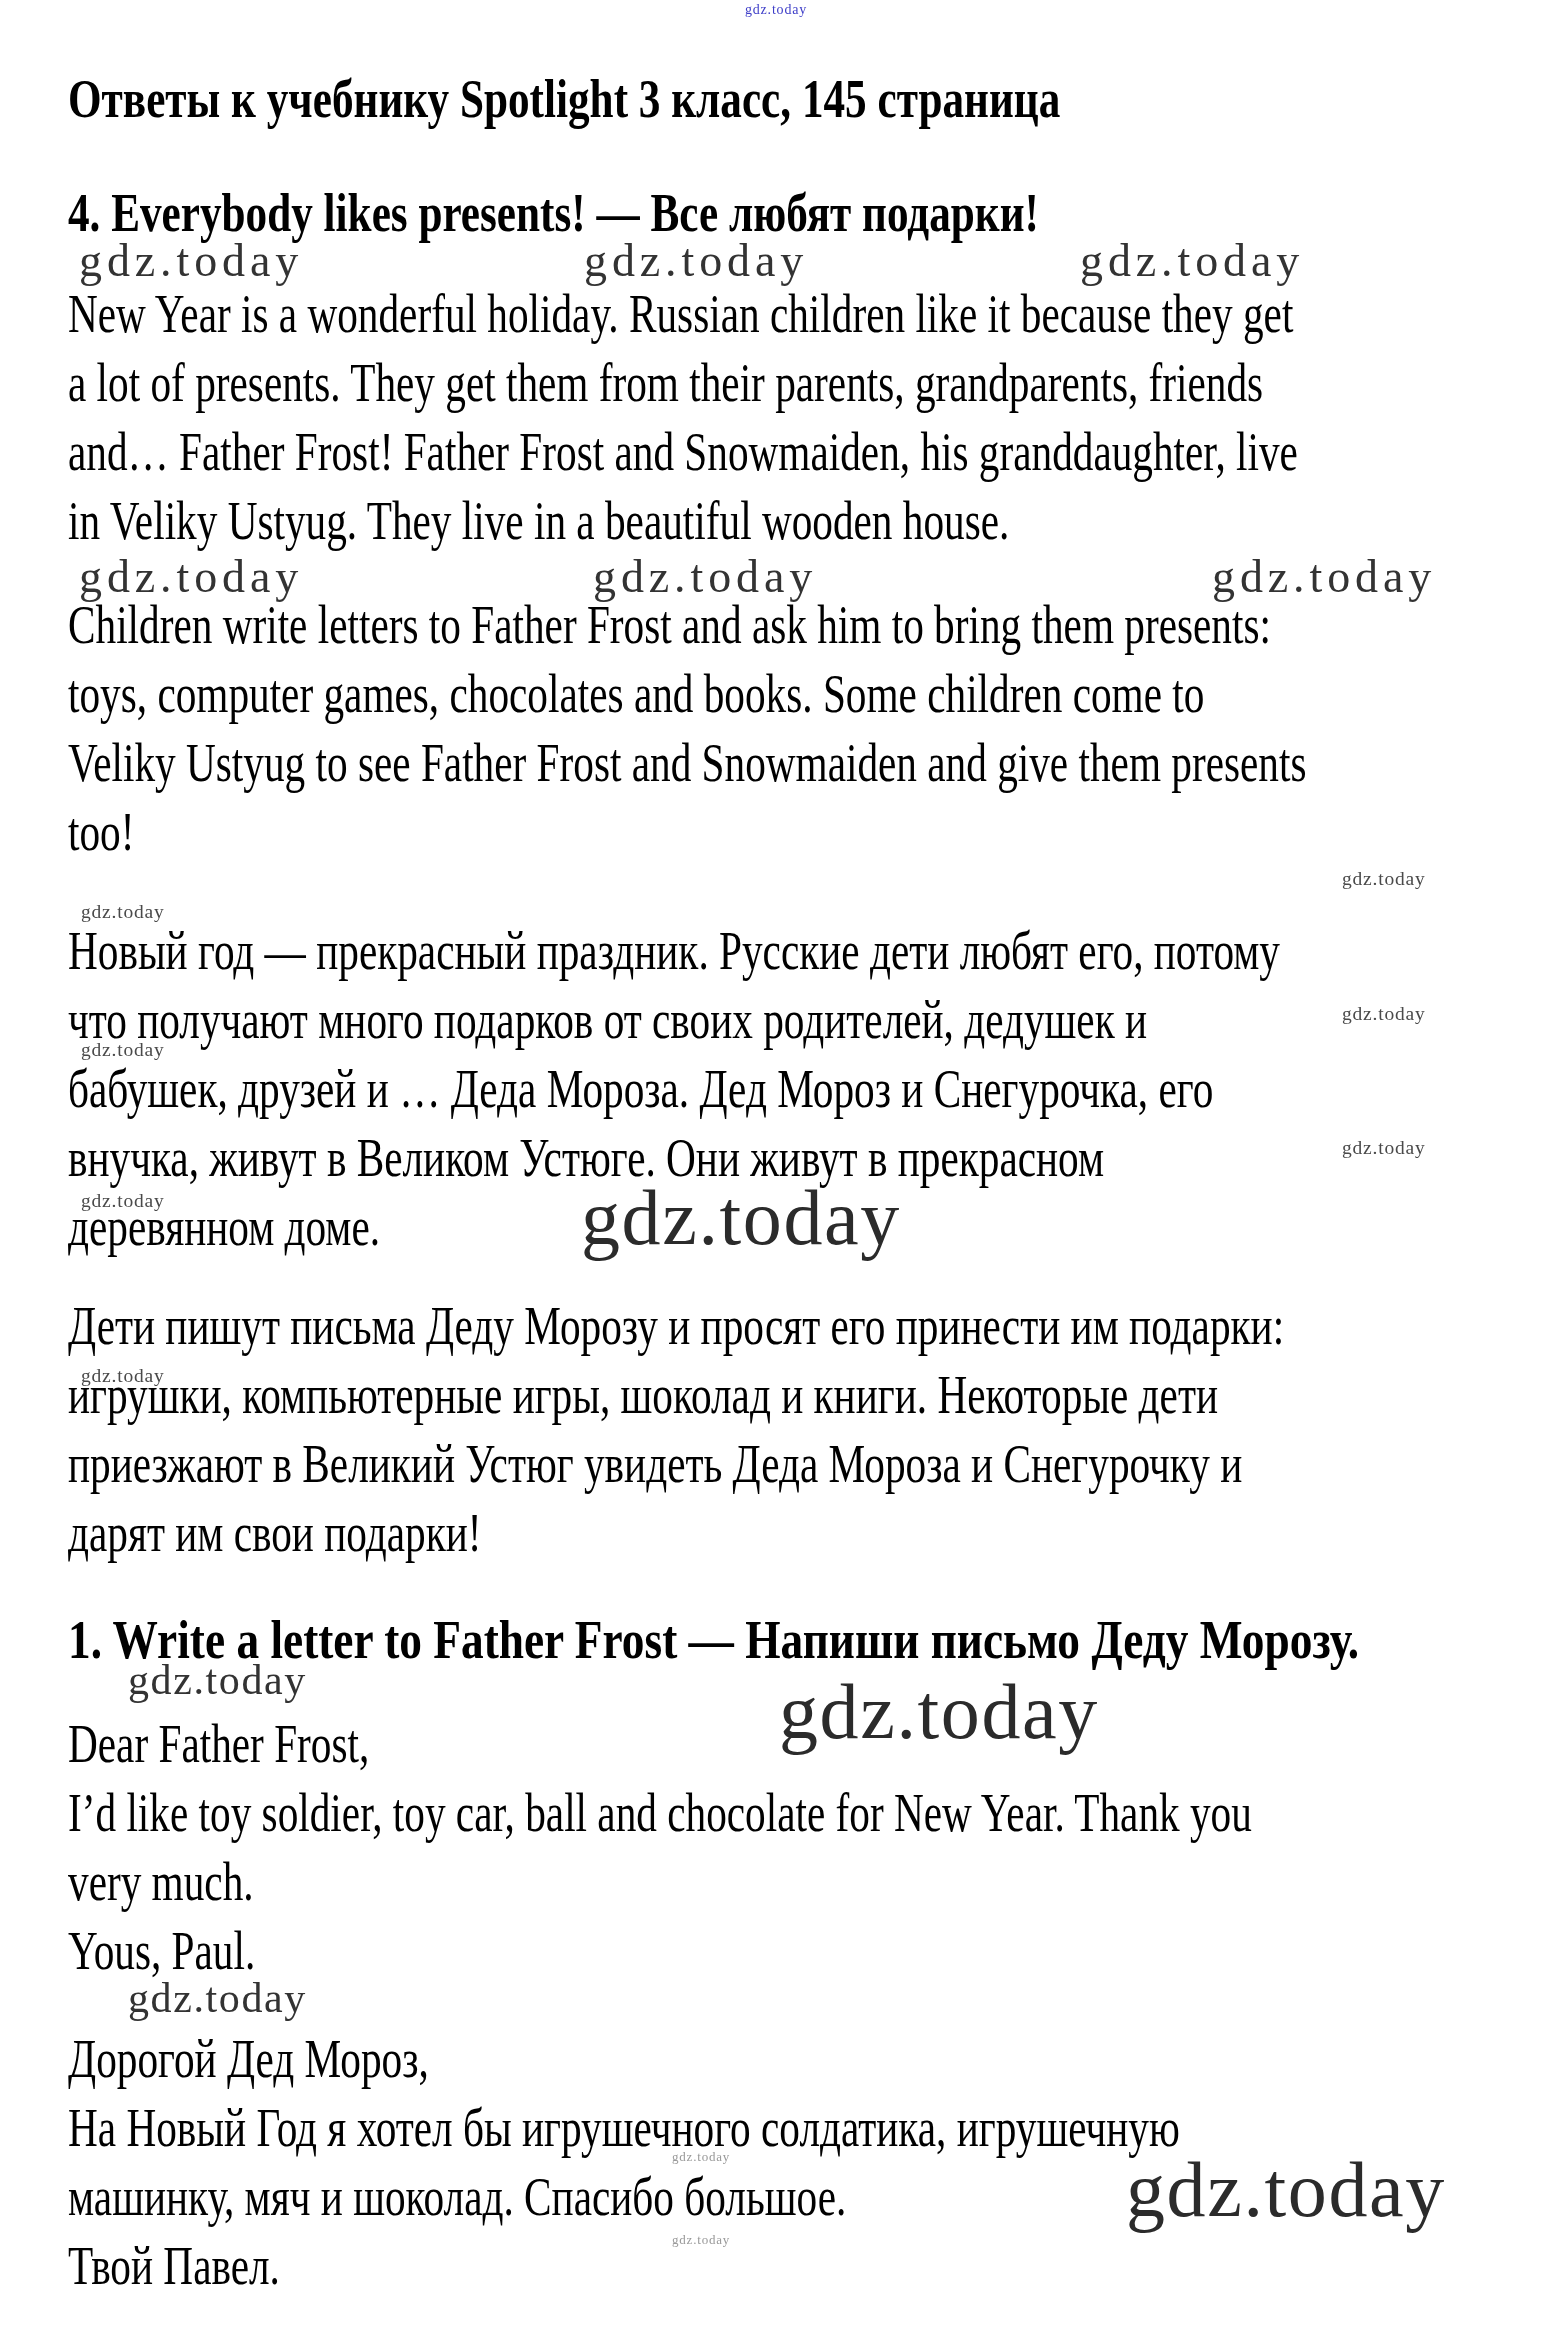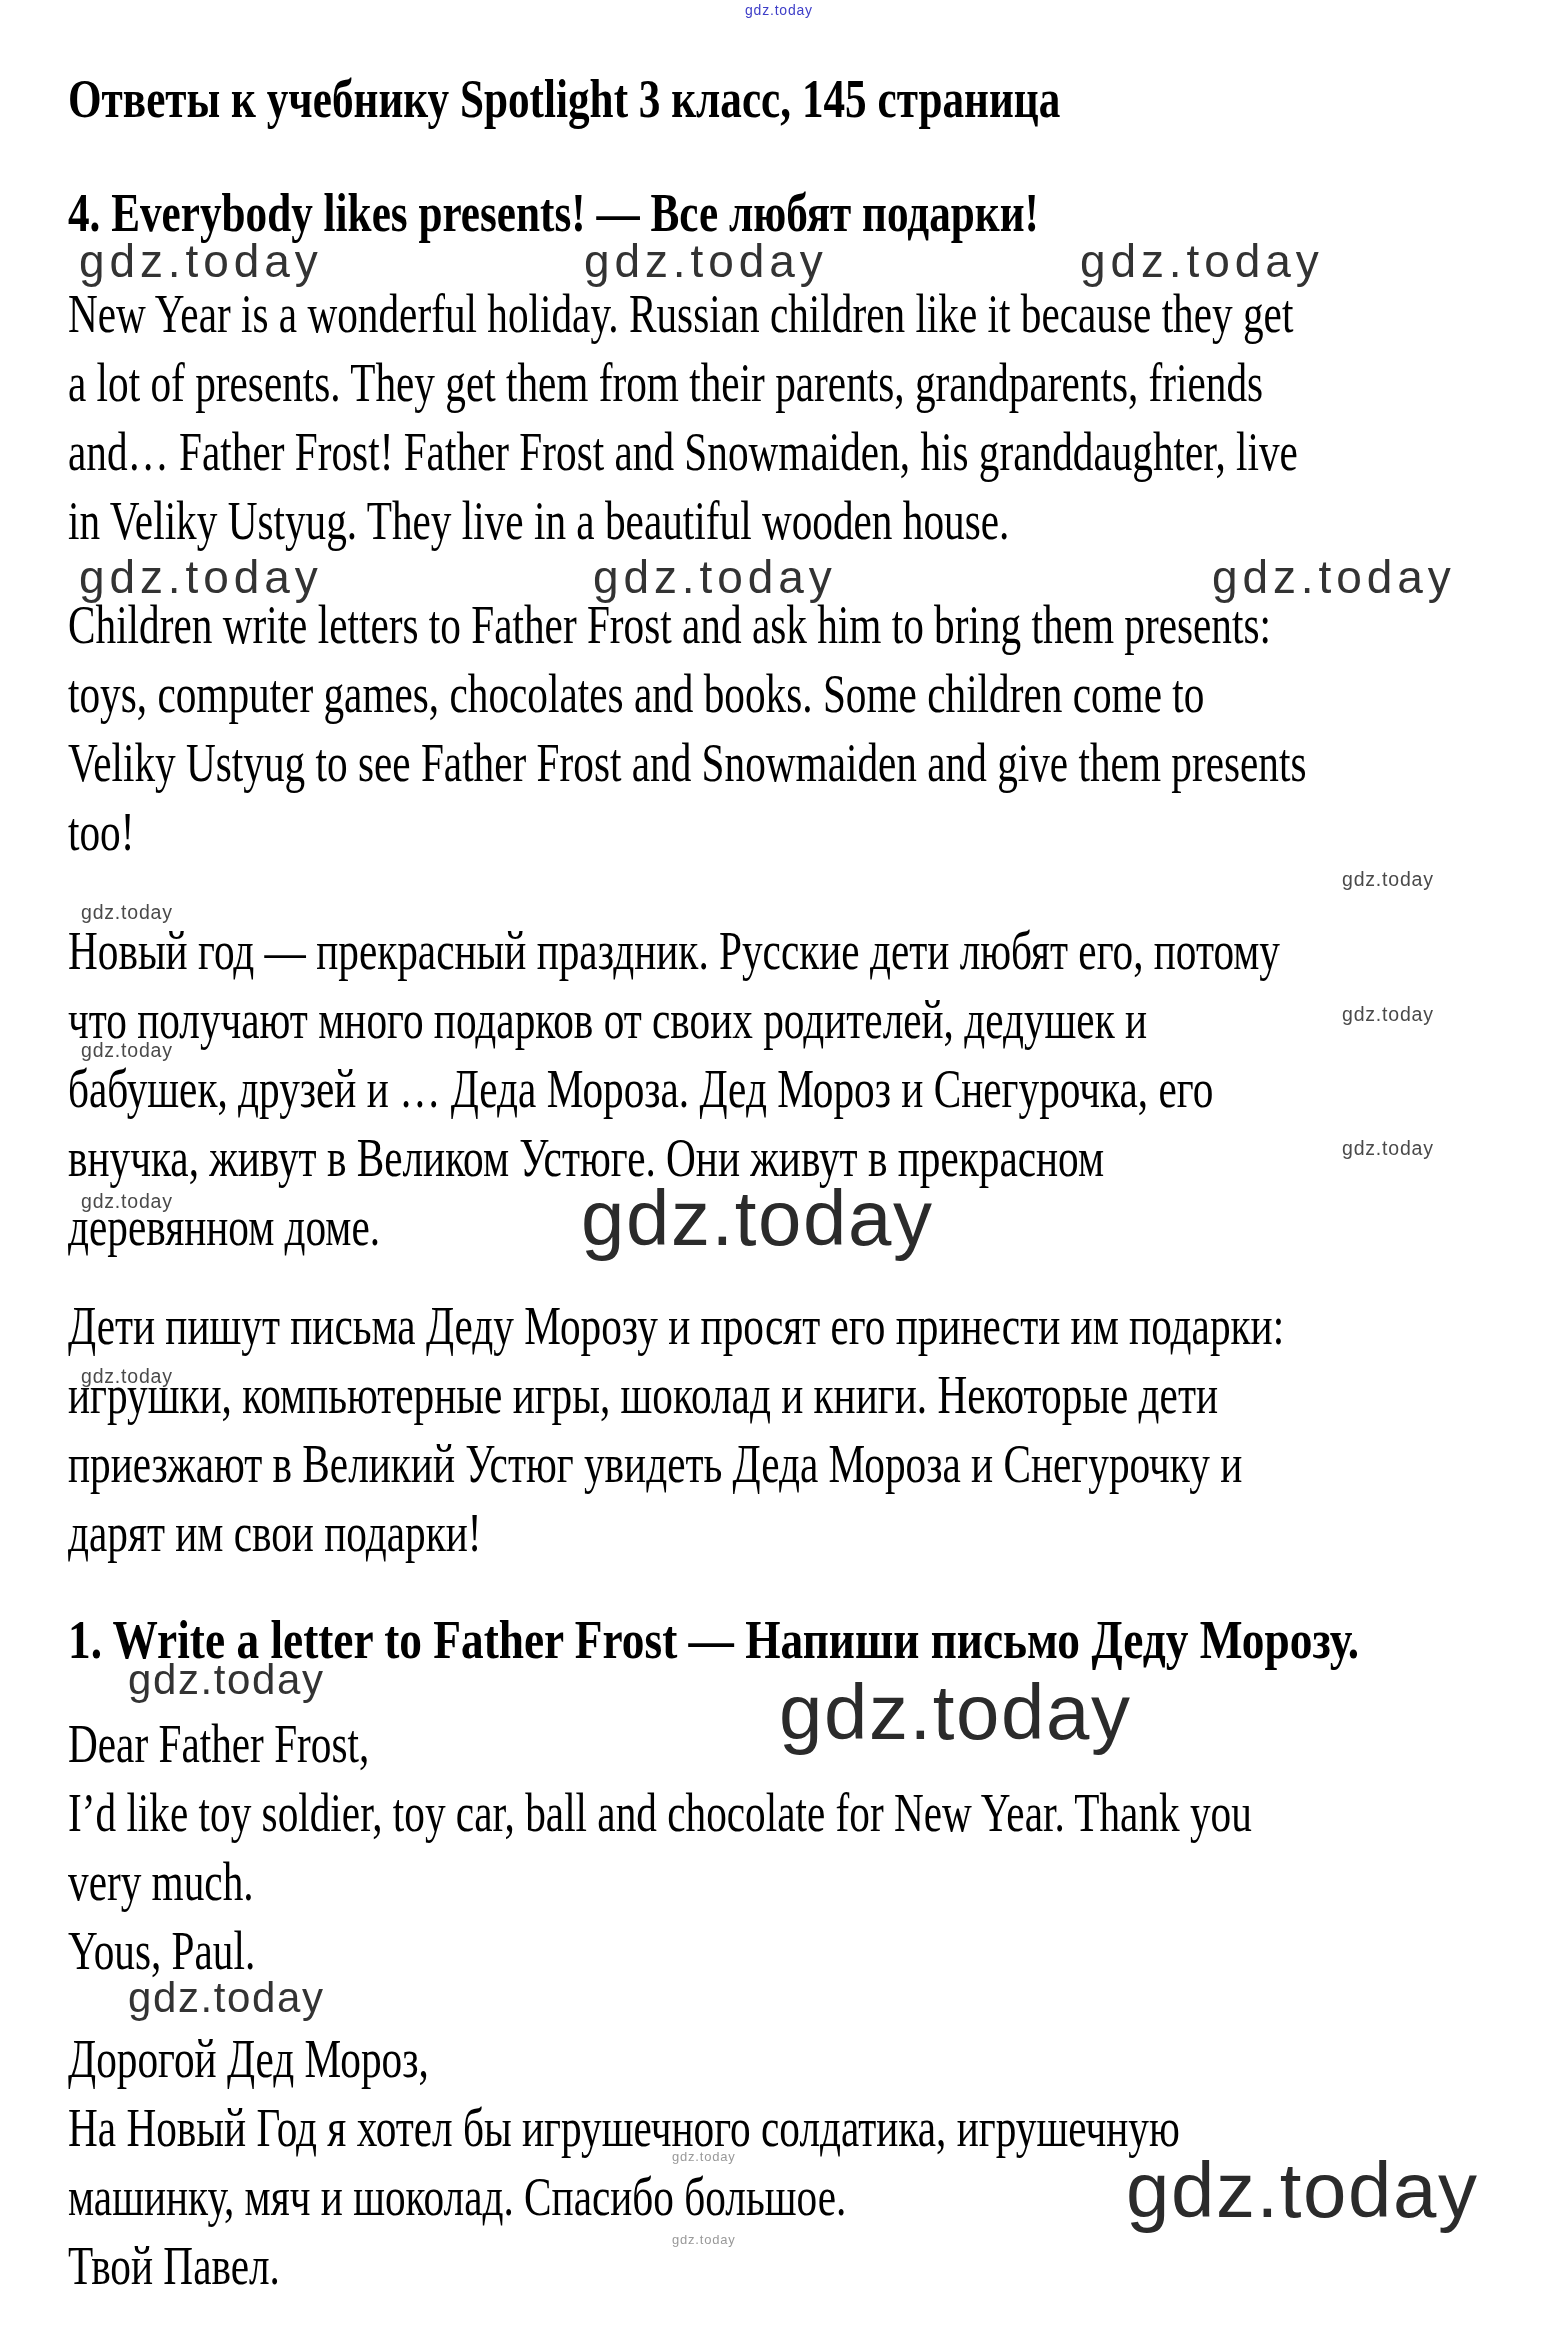--- a/index.html
+++ b/index.html
@@ -31,21 +31,21 @@
     white-space: nowrap;
     transform: scaleX(0.80);
     transform-origin: 0 0;
     z-index: 2;
   }
   .head-task { transform: scaleX(0.84); }
   .line { display: block; }
   
   .wm {
     position: absolute;
-    font-family: Liberation Sans, sans-serif;
+    font-family: Liberation Serif, serif;
     white-space: nowrap;
     z-index: 1;
   }
   .wm-blue  { font-size: 14px; letter-spacing: 0.8px;  color: #3e3ec8; }
   .wm-row   { font-size: 46px; letter-spacing: 4.9px;  color: #333333; }
   .wm-med   { font-size: 42px; letter-spacing: 1.6px;  color: #333333; }
   .wm-big   { font-size: 78px; letter-spacing: 1.6px;  color: #2b2b2b; }
   .wm-small { font-size: 19.5px; letter-spacing: 0.8px;  color: #4a4a4a; }
   .wm-tiny  { font-size: 13px; letter-spacing: 0.8px;  color: #999999; }
 </style>

